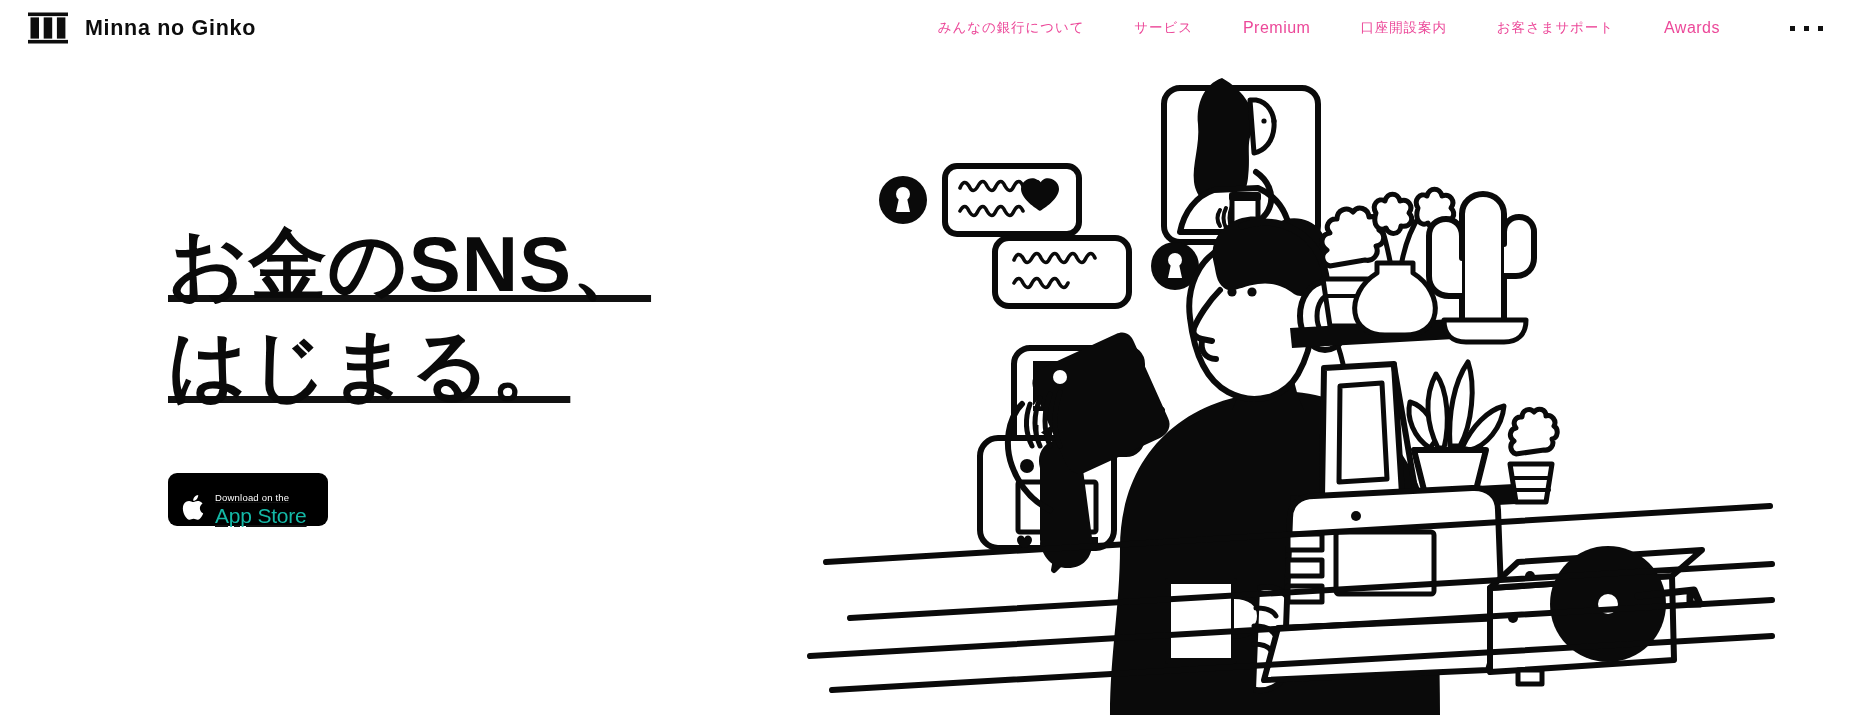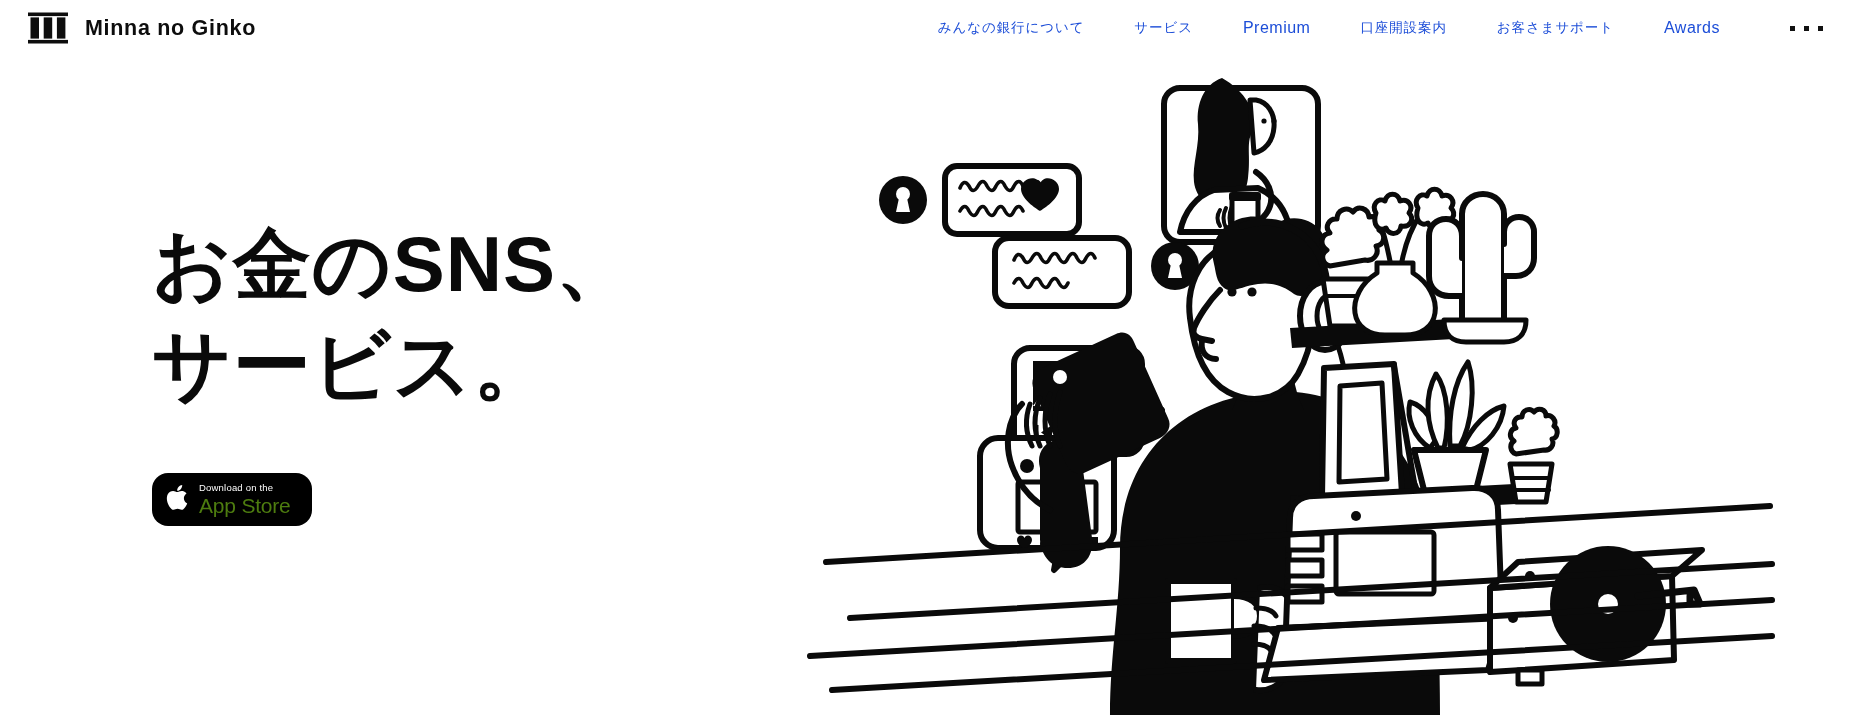--- a/index.html
+++ b/index.html
@@ -53,21 +53,21 @@
   }
   .nav {
     display: flex;
     align-items: center;
     margin-left: auto;
     gap: 0;
   }
   .nav-item {
     font-size: 13.5px;
     font-weight: 500;
-    color: #1d4ed8;
+    color: #ec4899;
     letter-spacing: 0.9px;
     white-space: nowrap;
     cursor: pointer;
     padding: 8px 0;
     margin-left: 50px;
     text-decoration: none;
   }
   .nav-item:first-child { margin-left: 0; }
   .nav-item.latin { letter-spacing: 0.5px; font-size: 16px; }
   .nav-more {
@@ -82,63 +82,64 @@
   .nav-more .dot {
     width: 5px;
     height: 5px;
     background: #111111;
     display: block;
   }
 
   
   .hero-copy {
     position: absolute;
-    left: 152px;
+    left: 168px;
     top: 214px;
     z-index: 10;
+    text-decoration: underline;
   }
   .headline {
     font-size: 78px;
     font-weight: 900;
     line-height: 1.30;
     letter-spacing: 1px;
     color: #0a0a0a;
     white-space: nowrap;
   }
   .headline .ln { display: block; }
 
   .store-badges {
     display: flex;
     gap: 28px;
     margin-top: 56px;
   }
   .badge {
     height: 53px;
     background: #000000;
-    border-radius: 16px;
-    display: flex;
-    align-items: center;
+    border-radius: 9px;
+    display: flex;
+    align-items: flex-end;
     cursor: pointer;
     text-decoration: none;
     padding: 0 1px 0 13px;
     gap: 10px;
   }
   .badge-apple { width: 160px; }
   .badge-google { width: 180px; }
   .badge-txt { display: flex; flex-direction: column; justify-content: center; line-height: 1; }
   .badge-top {
     color: #ffffff;
     font-size: 9.5px;
     letter-spacing: 0.2px;
     margin-bottom: 2px;
     white-space: nowrap;
   }
   .badge-top.caps { font-size: 10px; letter-spacing: 0.3px; }
   .badge-main {
-    color: #4d7c0f;
+    color: #14b8a6;
     font-size: 21px;
     font-weight: 500;
     letter-spacing: -0.2px;
     white-space: nowrap;
   }
   .badge-google .badge-main { font-size: 22px; }
 
   
   .illustration {
     position: absolute;
@@ -182,21 +183,21 @@
         <span class="dot"></span>
         <span class="dot"></span>
         <span class="dot"></span>
       </div>
     </nav>
   </header>
 
   <div class="hero-copy">
     <h1 class="headline">
       <span class="ln">お金のSNS、</span>
-      <span class="ln">サービス。</span>
+      <span class="ln">はじまる。</span>
     </h1>
 
     <div class="store-badges">
 
       <a class="badge badge-apple">
         <span>
           <svg width="24" height="29" viewBox="0 0 24 29" xmlns="http://www.w3.org/2000/svg">
             <path fill="#ffffff" d="M18.9 15.3c0-3.2 2.6-4.7 2.7-4.8-1.5-2.2-3.8-2.5-4.6-2.5-1.9-.2-3.8 1.1-4.8 1.1-1 0-2.5-1.1-4.1-1.1-2.1 0-4.1 1.2-5.2 3.1-2.2 3.8-.6 9.5 1.6 12.6 1.1 1.5 2.3 3.2 4 3.1 1.6-.1 2.2-1 4.1-1 1.9 0 2.4 1 4.1 1 1.7 0 2.8-1.5 3.8-3 1.2-1.7 1.7-3.4 1.7-3.5-.1 0-3.3-1.3-3.3-5z"></path>
             <path fill="#ffffff" d="M15.9 5.9c.9-1 1.4-2.5 1.3-3.9-1.3.1-2.8.9-3.7 1.9-.8.9-1.5 2.4-1.3 3.8 1.4.1 2.8-.7 3.7-1.8z"></path>
           </svg>

